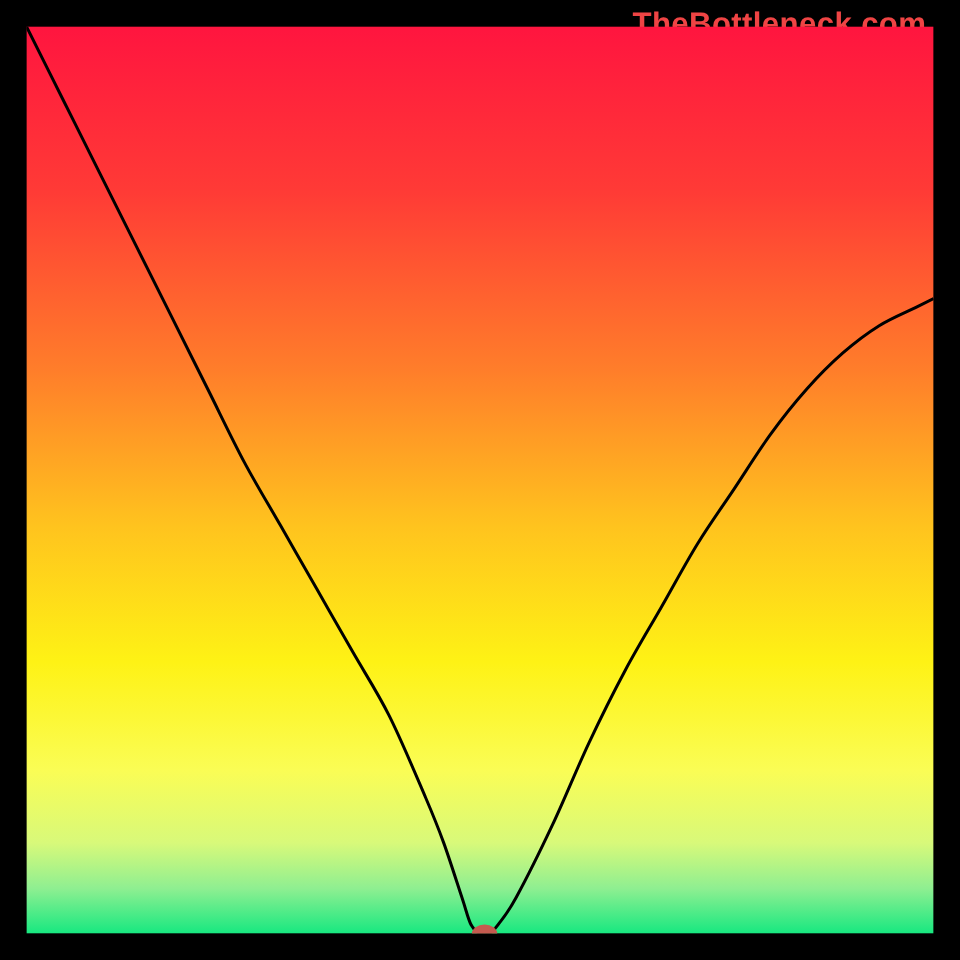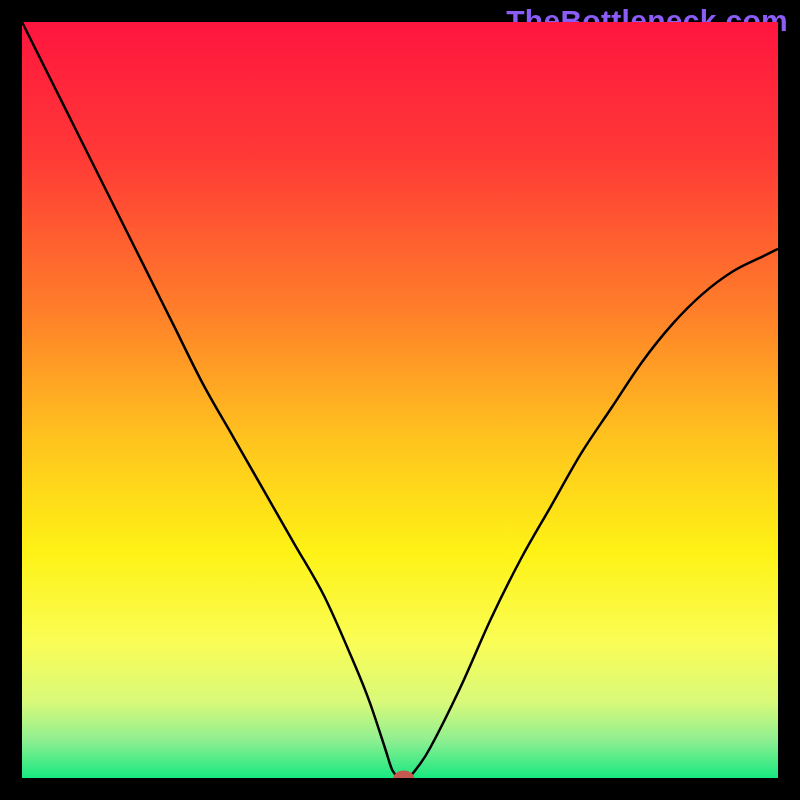--- a/index.html
+++ b/index.html
@@ -20,23 +20,23 @@
   .plot-area {
     position: absolute;
     left: 22px;
     top: 22px;
     width: 756px;
     height: 756px;
   }
   .watermark {
     position: absolute;
     top: 4px;
-    right: 12px;
-    color: #8b5cf6;
-    font-size: 30px;
+    right: 28px;
+    color: #ef4444;
+    font-size: 26px;
     font-weight: 600;
     letter-spacing: 0.3px;
     user-select: none;
   }
 </style>
 </head>
 <body>
 
 <div class="frame">
   <div class="watermark">TheBottleneck.com</div>

